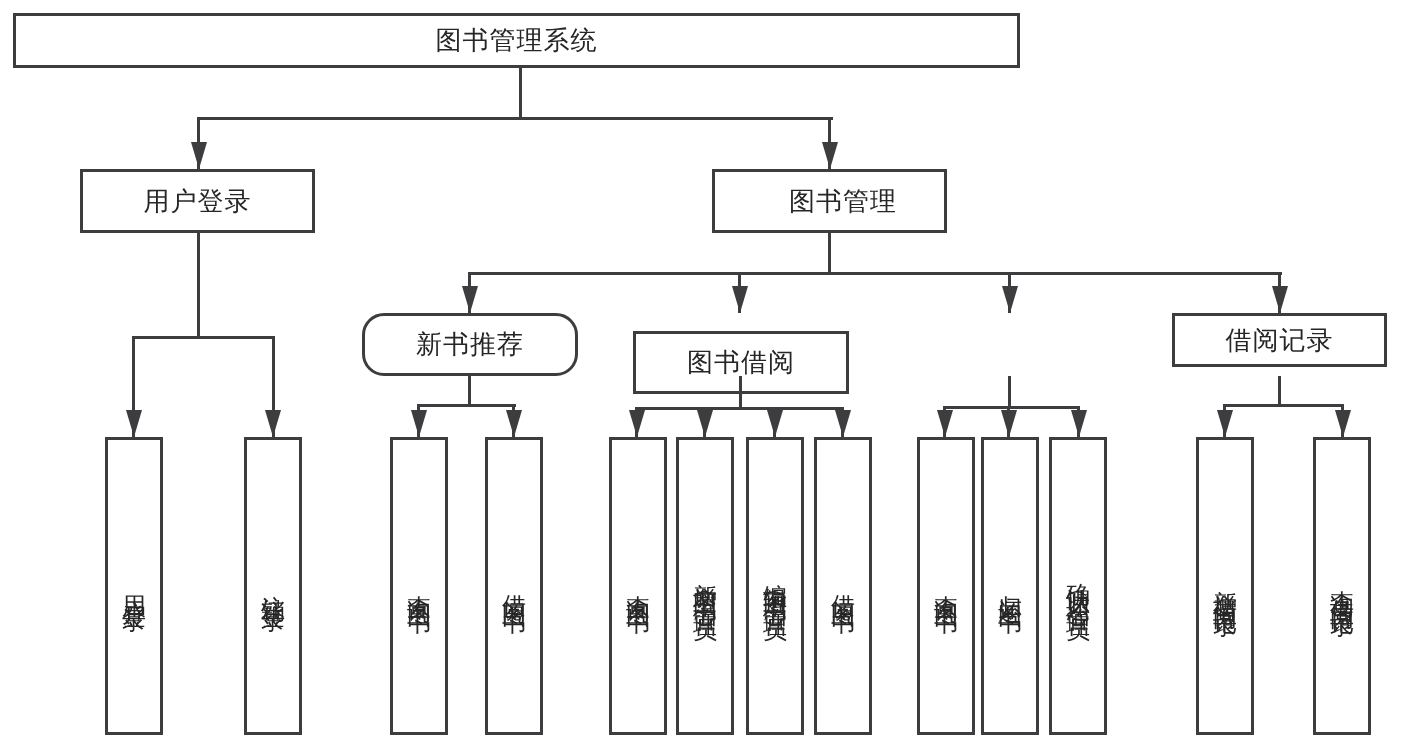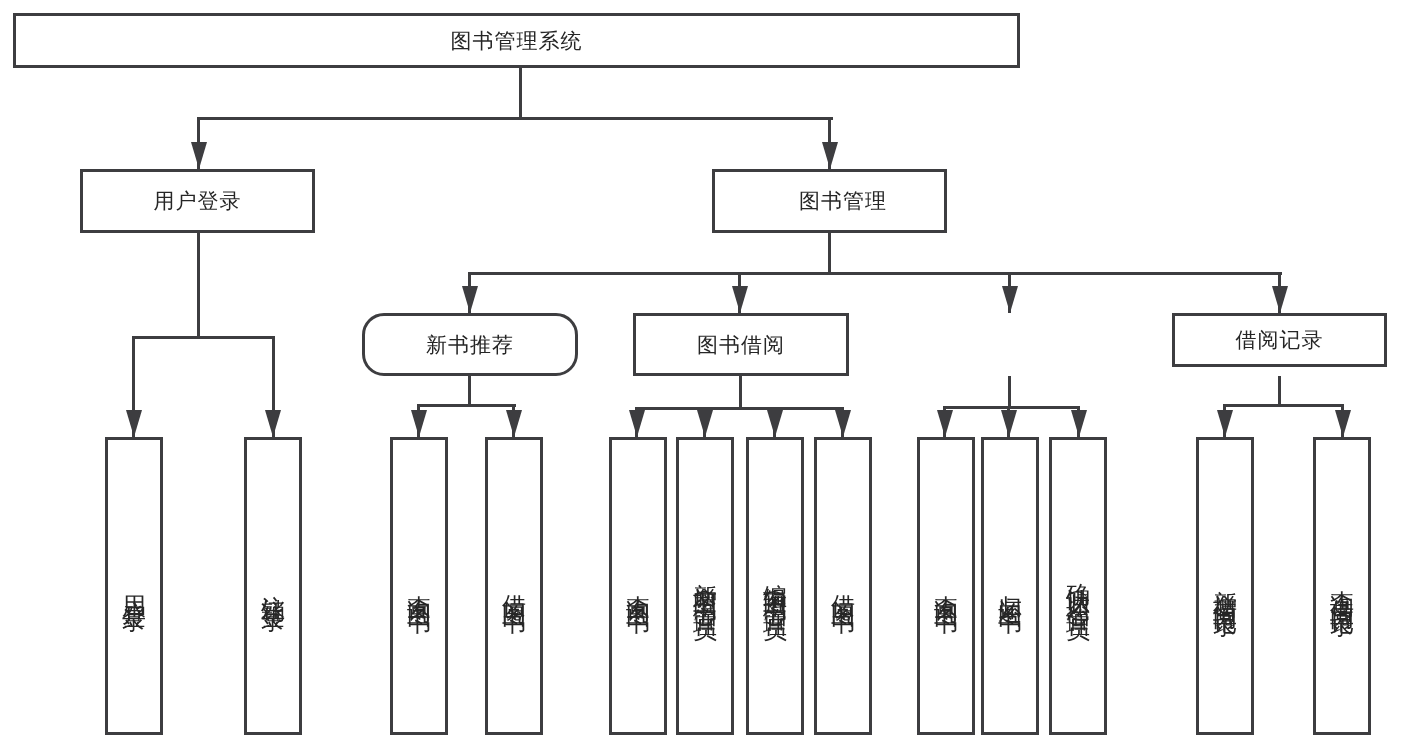--- a/index.html
+++ b/index.html
@@ -14,21 +14,21 @@
     position:relative;width:1405px;height:747px;overflow:hidden;
     background:var(--background);
     font-family:"Liberation Sans","DejaVu Sans",sans-serif;
   }
   .hbox,.vbox{
     position:absolute;box-sizing:border-box;
     border:3px solid var(--line);background:var(--node-fill);
     color:var(--text);
     display:flex;align-items:center;justify-content:center;
   }
-  .hbox{font-size:21px;letter-spacing:1px;}
+  .hbox{font-size:26px;letter-spacing:1px;}
   .vbox{
     top:437px;width:58px;height:298px;
     writing-mode:vertical-rl;text-orientation:mixed;
     font-size:24px;letter-spacing:5px;line-height:52px;
   }
   .vline{position:absolute;width:3px;background:var(--line);}
   .hline{position:absolute;height:3px;background:var(--line);}
   .tri{
     position:absolute;width:0;height:0;
     border-left:8px solid transparent;border-right:8px solid transparent;
@@ -44,21 +44,21 @@
 <body>
 
 <div class="canvas">
 
   <div class="hbox" style="left:13px;top:13px;width:1007px;height:55px;">图书管理系统</div>
 
   <div class="hbox" style="left:80px;top:169px;width:235px;height:64px;">用户登录</div>
   <div class="hbox" style="left:712px;top:169px;width:235px;height:64px;padding-left:27px;">图书管理</div>
 
   <div class="hbox" style="left:362px;top:313px;width:216px;height:63px;border-radius:22px;">新书推荐</div>
-  <div class="hbox" style="left:633px;top:313px;width:216px;height:63px;">图书借阅</div>
+  <div class="hbox" style="left:633px;top:331px;width:216px;height:63px;">图书借阅</div>
   <div class="hbox" style="left:1172px;top:313px;width:215px;height:54px;">借阅记录</div>
 
   <div class="vbox" style="left:105px;">用户登录</div>
   <div class="vbox" style="left:244px;">注销登录</div>
   <div class="vbox" style="left:390px;">查询图书</div>
   <div class="vbox" style="left:485px;">借阅图书</div>
   <div class="vbox" style="left:609px;">查询图书</div>
   <div class="vbox" style="left:676px;">新增图书（管理员）</div>
   <div class="vbox" style="left:746px;">编辑图书（管理员）</div>
   <div class="vbox" style="left:814px;">借阅图书</div>

